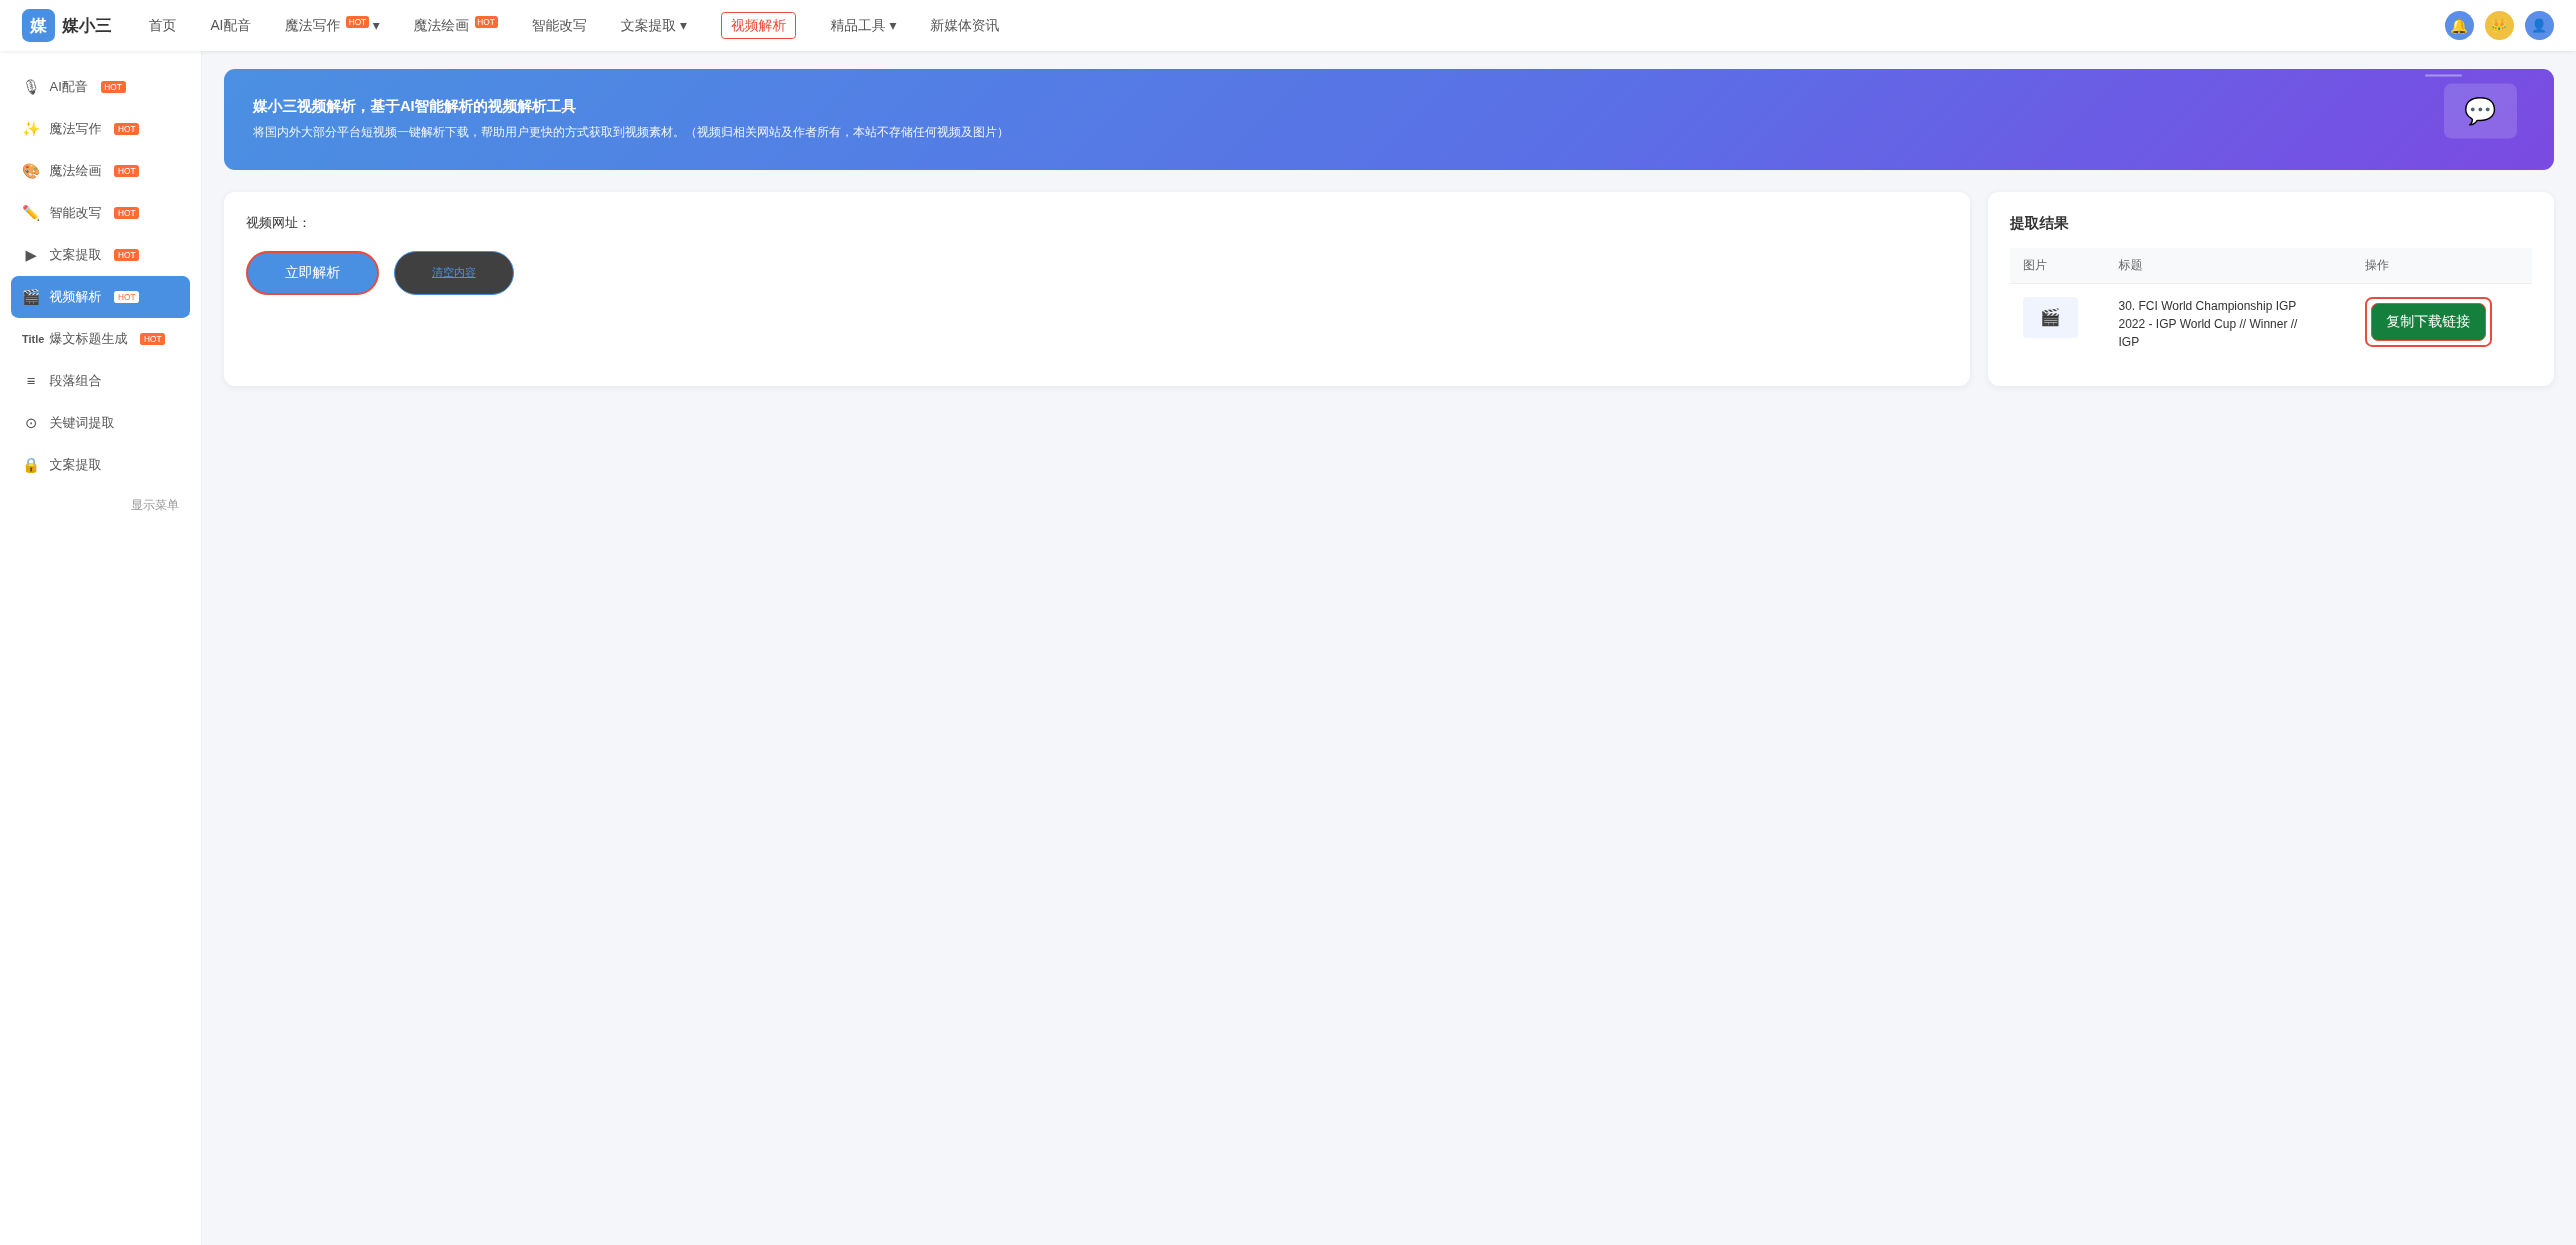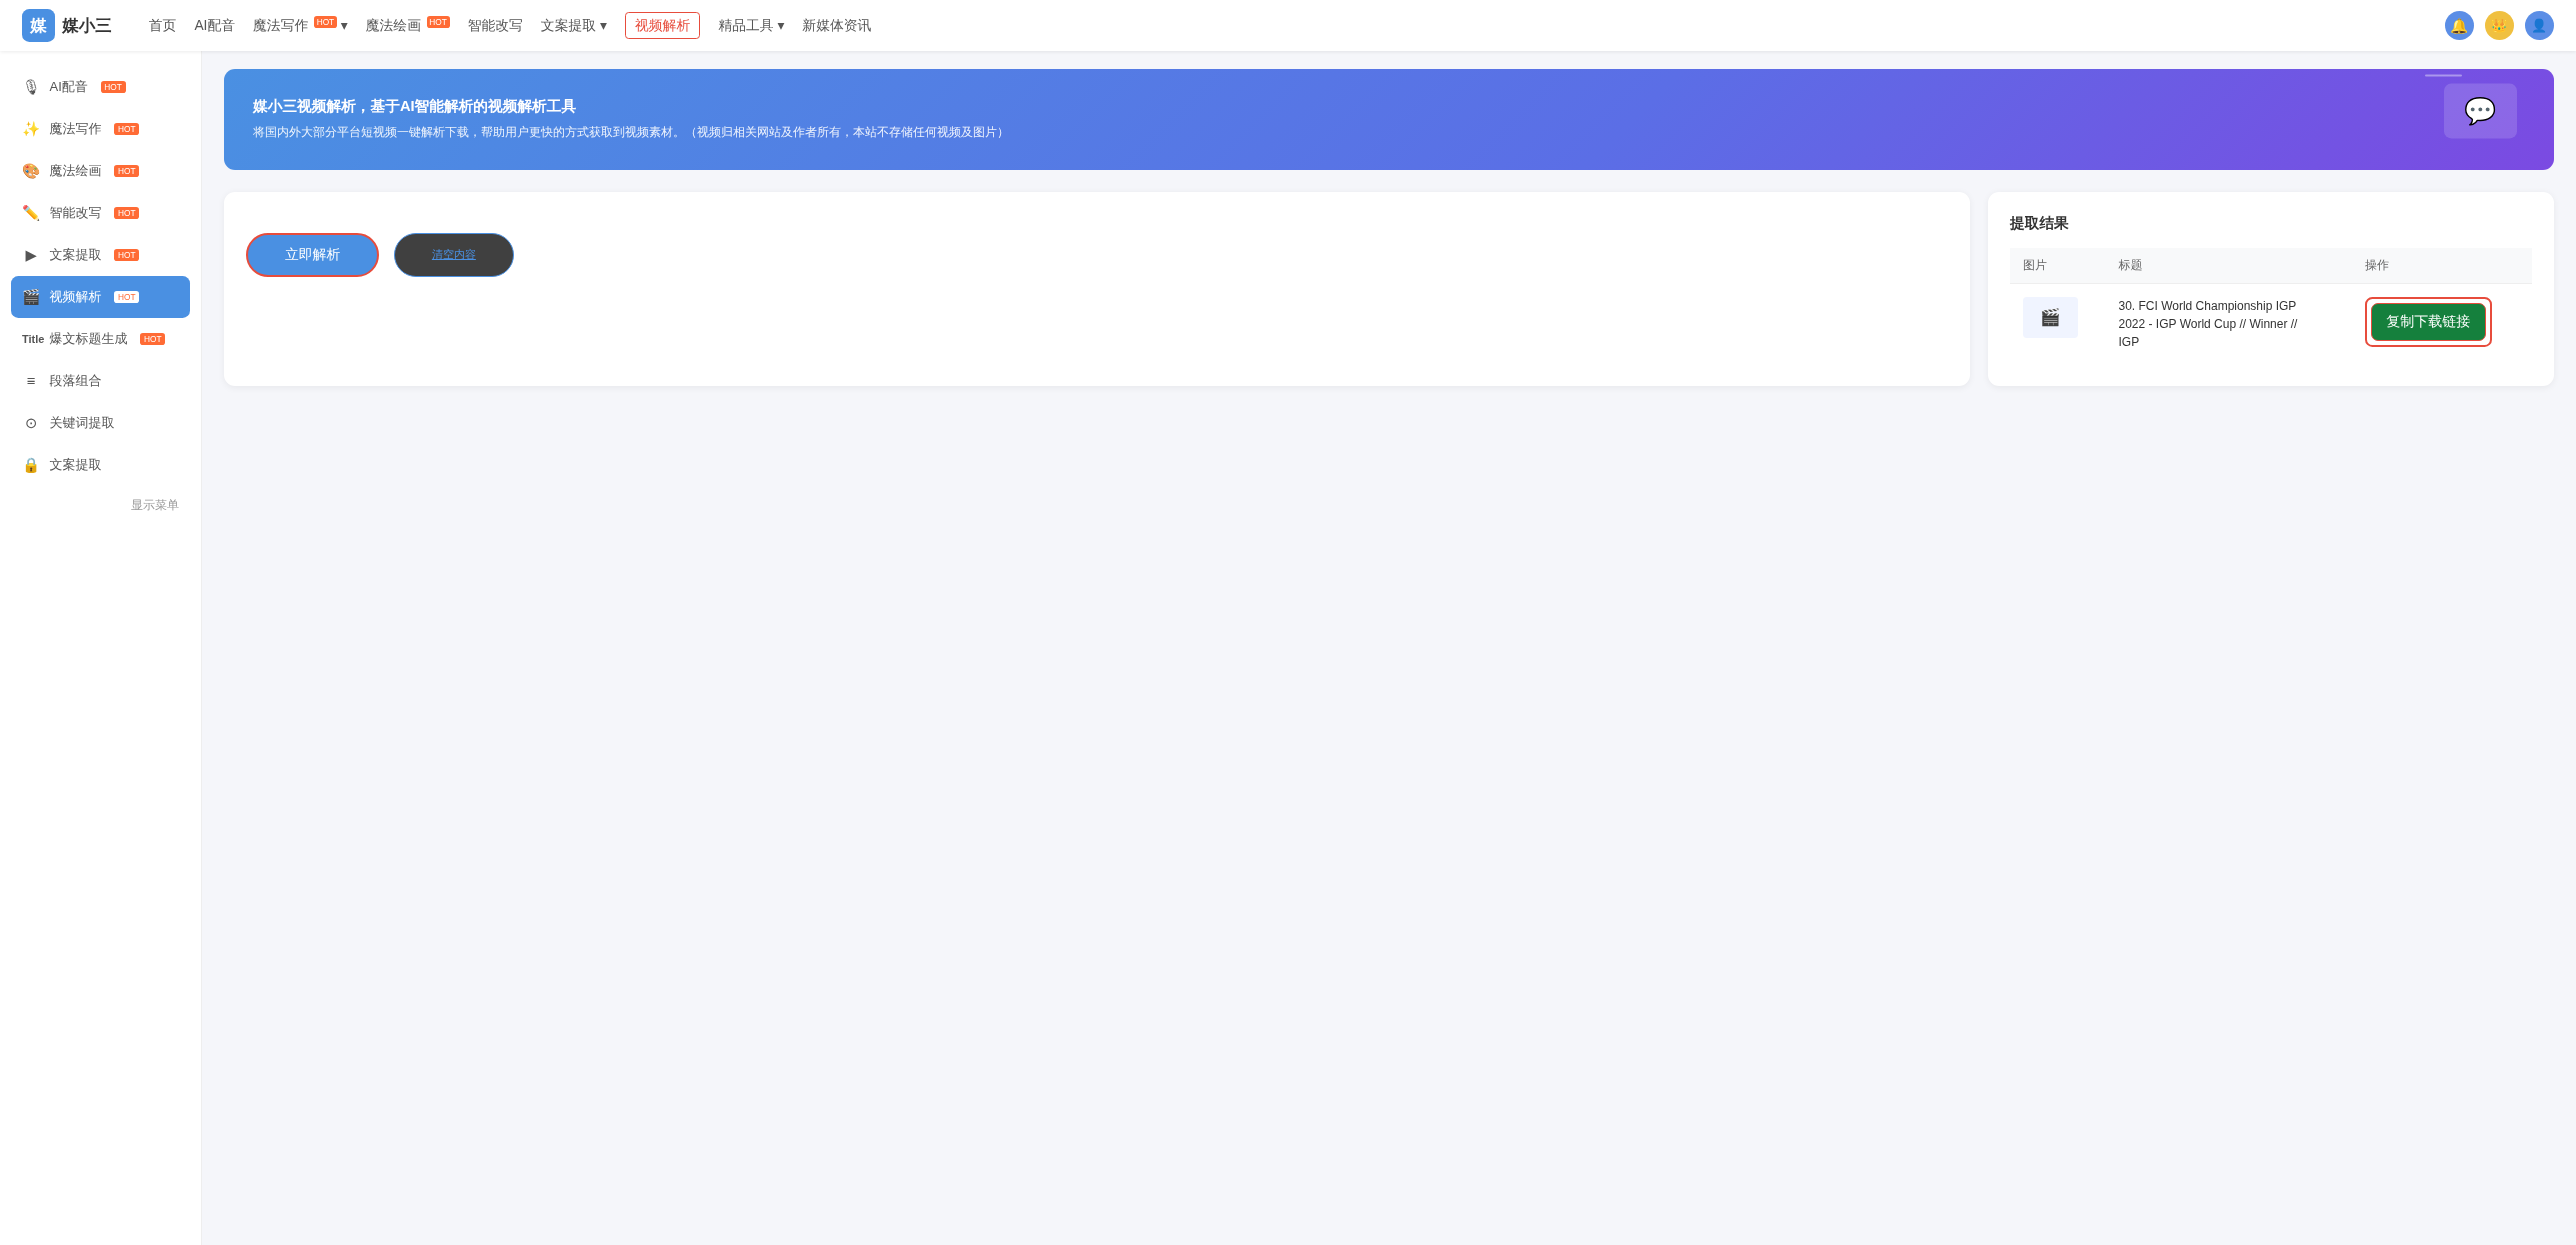--- a/index.html
+++ b/index.html
@@ -6,21 +6,21 @@
     body { font-family: -apple-system, BlinkMacSystemFont, 'PingFang SC', 'Microsoft YaHei', sans-serif; background: #f5f6fa; font-size: 13px; color: #333; }
 
     
     .top-nav {
       display: flex; align-items: center; background: #fff; height: 51px;
       padding: 0 22px; box-shadow: 0 0.9px 3.7px rgba(0,0,0,0.08); position: relative; z-index: 10;
     }
     .logo { display: flex; align-items: center; gap: 7.3px; margin-right: 37px; }
     .logo-icon { width: 33px; height: 33px; background: #4a90e2; border-radius: 7.3px; display: flex; align-items: center; justify-content: center; color: #fff; font-size: 16.5px; font-weight: bold; }
     .logo-text { font-size: 16.5px; font-weight: 700; color: #333; }
-    .nav-items { display: flex; align-items: center; gap: 18px; flex: 1; }
+    .nav-items { display: flex; align-items: center; gap: 34px; flex: 1; }
     .nav-item { font-size: 13.8px; color: #555; cursor: pointer; position: relative; white-space: nowrap; }
     .nav-item.active { color: #333; border: 1.8px solid #e74c3c; border-radius: 3.7px; padding: 3.7px 9.2px; color: #e74c3c; }
     .nav-item .hot-badge {
       display: inline-flex; align-items: center; background: #ff6b35; color: #fff;
       font-size: 8.3px; padding: 0.9px 2.8px; border-radius: 2.8px; margin-left: 1.8px; vertical-align: super;
     }
     .nav-right { display: flex; align-items: center; gap: 11px; margin-left: auto; }
     .nav-avatar { width: 29px; height: 29px; border-radius: 50%; background: #4caf50; display: flex; align-items: center; justify-content: center; color: #fff; font-size: 13px; cursor: pointer; }
     .nav-avatar.gold { background: #f0c040; }
     .nav-avatar.blue { background: #5b8ee6; }
@@ -231,20 +231,21 @@
       </div>
       <div class="banner-decoration">
         <div class="banner-deco-box">💬</div>
         <div class="banner-deco-line"></div>
       </div>
     </div>
 
     <div class="content-row">
 
       <div class="left-panel">
+        <div class="panel-label">视频网址：</div>
         <div class="action-row">
           <button class="btn-primary">立即解析</button>
           <button class="btn-secondary">清空内容</button>
         </div>
       </div>
 
       <div class="right-panel">
         <div class="result-title">提取结果</div>
         <table class="result-table">
           <thead>

